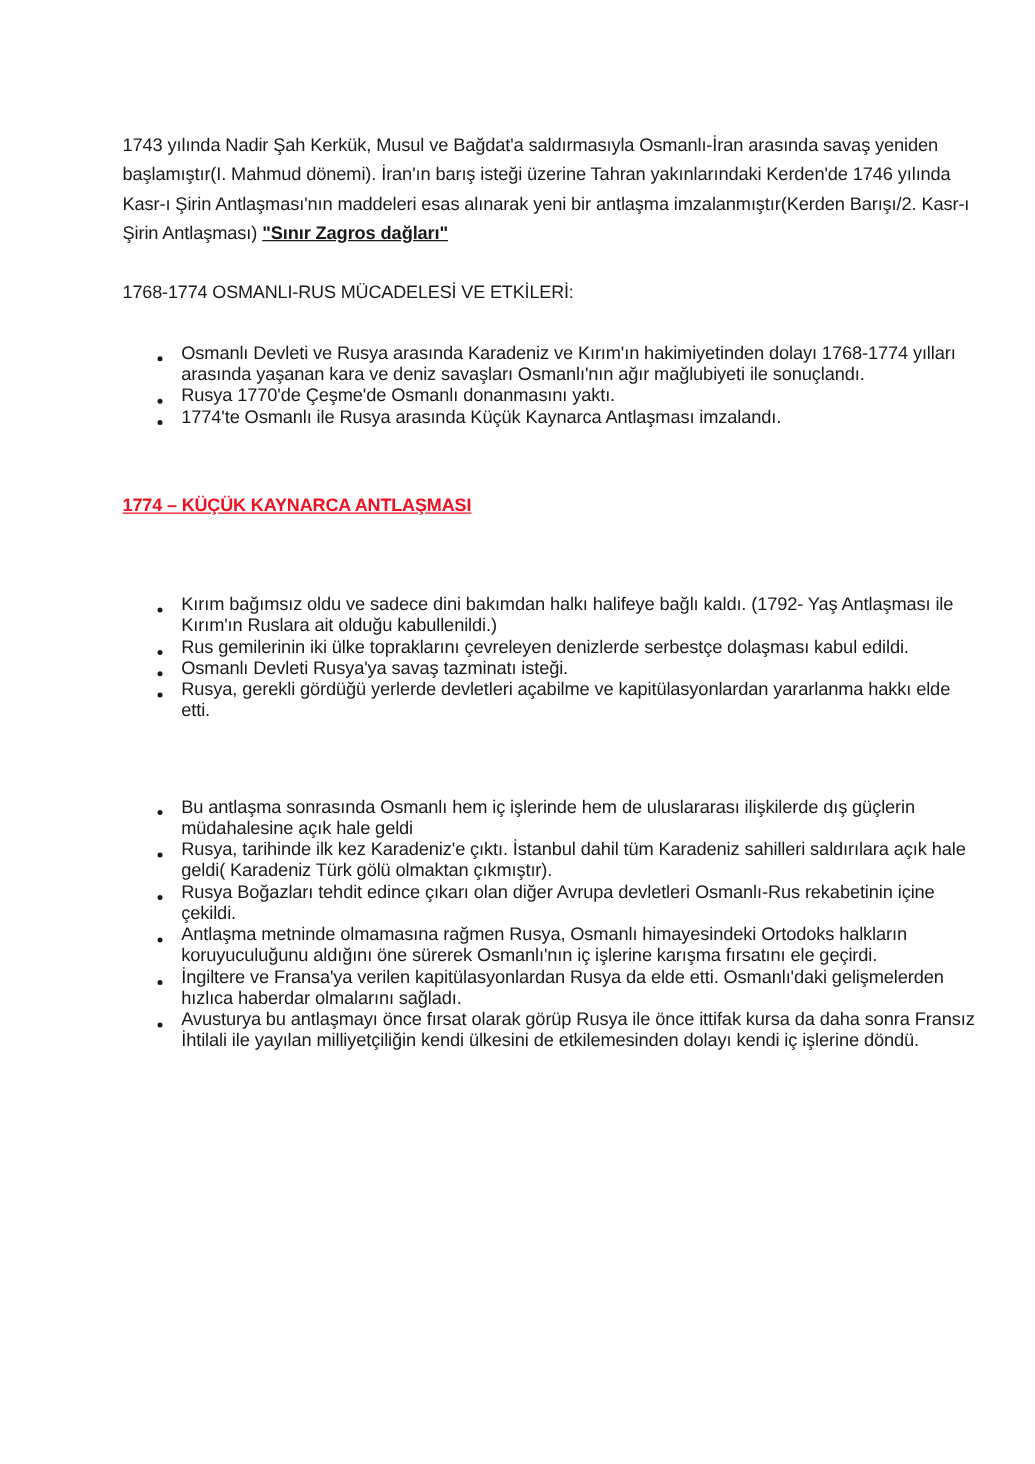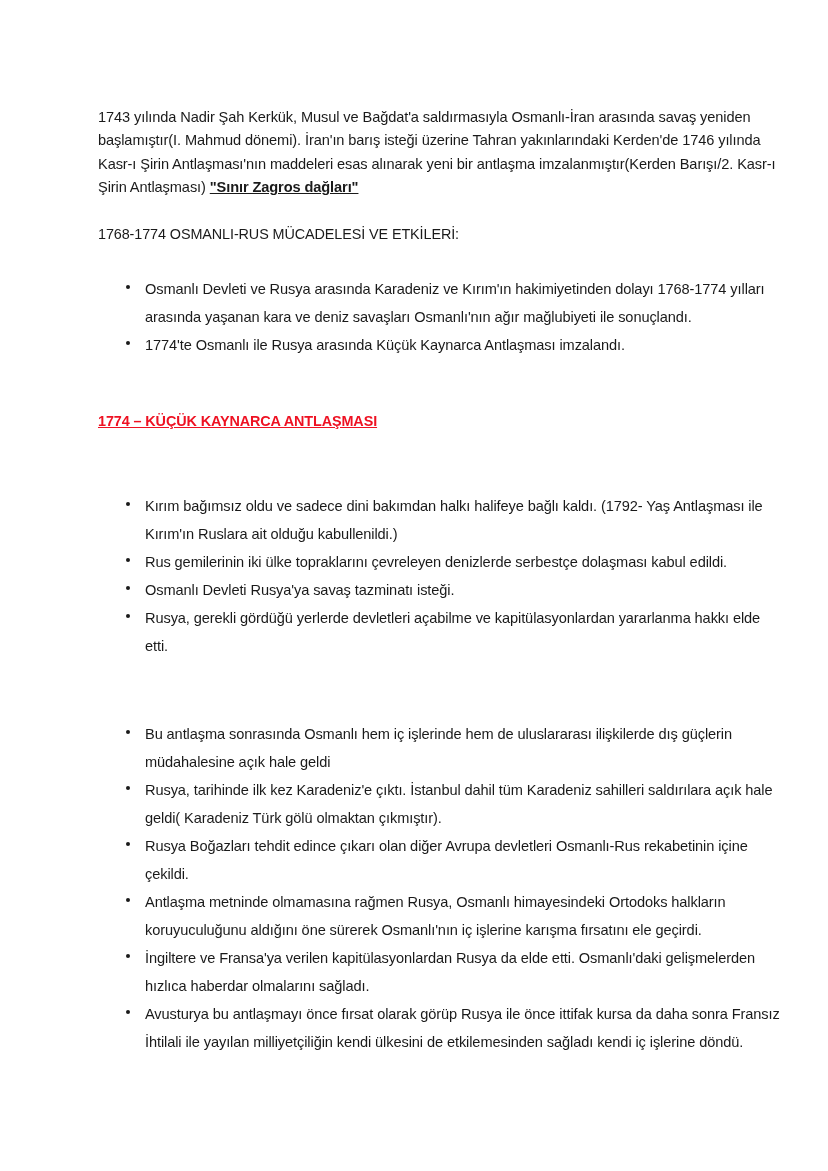--- a/index.html
+++ b/index.html
@@ -62,21 +62,21 @@
   
   ul.bullets {
     list-style: none;
     margin: 0;
     padding: 0;
   }
   ul.bullets > li {
     position: relative;
     padding-left: 47px;
     font-size: 14.6px;
-    line-height: 28px;
+    line-height: 17px;
     color: #1a1a1a;
     letter-spacing: -0.1px;
     margin: 0;
   }
   ul.bullets > li::before {
     content: "";
     position: absolute;
     left: 28px;
     top: 10px;
     width: 4px;
@@ -97,20 +97,21 @@
     <p class="para"><span>1743 yılında Nadir Şah Kerkük, Musul ve Bağdat'a saldırmasıyla Osmanlı-İran arasında savaş yeniden başlamıştır(I. Mahmud dönemi). İran'ın barış isteği üzerine Tahran yakınlarındaki Kerden'de 1746 yılında Kasr-ı Şirin Antlaşması'nın maddeleri esas alınarak yeni bir antlaşma imzalanmıştır(Kerden Barışı/2. Kasr-ı Şirin Antlaşması) </span><span class="emph">"Sınır Zagros dağları"</span></p>
 
     <div class="gap-md"></div>
 
     <div class="heading">1768-1774 OSMANLI-RUS MÜCADELESİ VE ETKİLERİ:</div>
 
     <div class="gap-lg"></div>
 
     <ul class="bullets">
       <li>Osmanlı Devleti ve Rusya arasında Karadeniz ve Kırım'ın hakimiyetinden dolayı 1768-1774 yılları arasında yaşanan kara ve deniz savaşları Osmanlı'nın ağır mağlubiyeti ile sonuçlandı.</li>
+      <li>Rusya 1770'de Çeşme'de Osmanlı donanmasını yaktı.</li>
       <li>1774'te Osmanlı ile Rusya arasında Küçük Kaynarca Antlaşması imzalandı.</li>
     </ul>
 
     <div class="gap-xxl"></div>
 
     <div class="heading-red">1774 – KÜÇÜK KAYNARCA ANTLAŞMASI</div>
 
     <div class="gap-lg"></div>
 
 
@@ -127,17 +128,17 @@
 
 
     <div class="gap-lg"></div>
 
     <ul class="bullets">
       <li>Bu antlaşma sonrasında Osmanlı hem iç işlerinde hem de uluslararası ilişkilerde dış güçlerin müdahalesine açık hale geldi</li>
       <li>Rusya, tarihinde ilk kez Karadeniz'e çıktı. İstanbul dahil tüm Karadeniz sahilleri saldırılara açık hale geldi( Karadeniz Türk gölü olmaktan çıkmıştır).</li>
       <li>Rusya Boğazları tehdit edince çıkarı olan diğer Avrupa devletleri Osmanlı-Rus rekabetinin içine çekildi.</li>
       <li>Antlaşma metninde olmamasına rağmen Rusya, Osmanlı himayesindeki Ortodoks halkların koruyuculuğunu aldığını öne sürerek Osmanlı'nın iç işlerine karışma fırsatını ele geçirdi.</li>
       <li>İngiltere ve Fransa'ya verilen kapitülasyonlardan Rusya da elde etti. Osmanlı'daki gelişmelerden hızlıca haberdar olmalarını sağladı.</li>
-      <li>Avusturya bu antlaşmayı önce fırsat olarak görüp Rusya ile önce ittifak kursa da daha sonra Fransız İhtilali ile yayılan milliyetçiliğin kendi ülkesini de etkilemesinden sağladı kendi iç işlerine döndü.</li>
+      <li>Avusturya bu antlaşmayı önce fırsat olarak görüp Rusya ile önce ittifak kursa da daha sonra Fransız İhtilali ile yayılan milliyetçiliğin kendi ülkesini de etkilemesinden dolayı kendi iç işlerine döndü.</li>
     </ul>
 
   </div>
 </div>
 
 </body></html>

